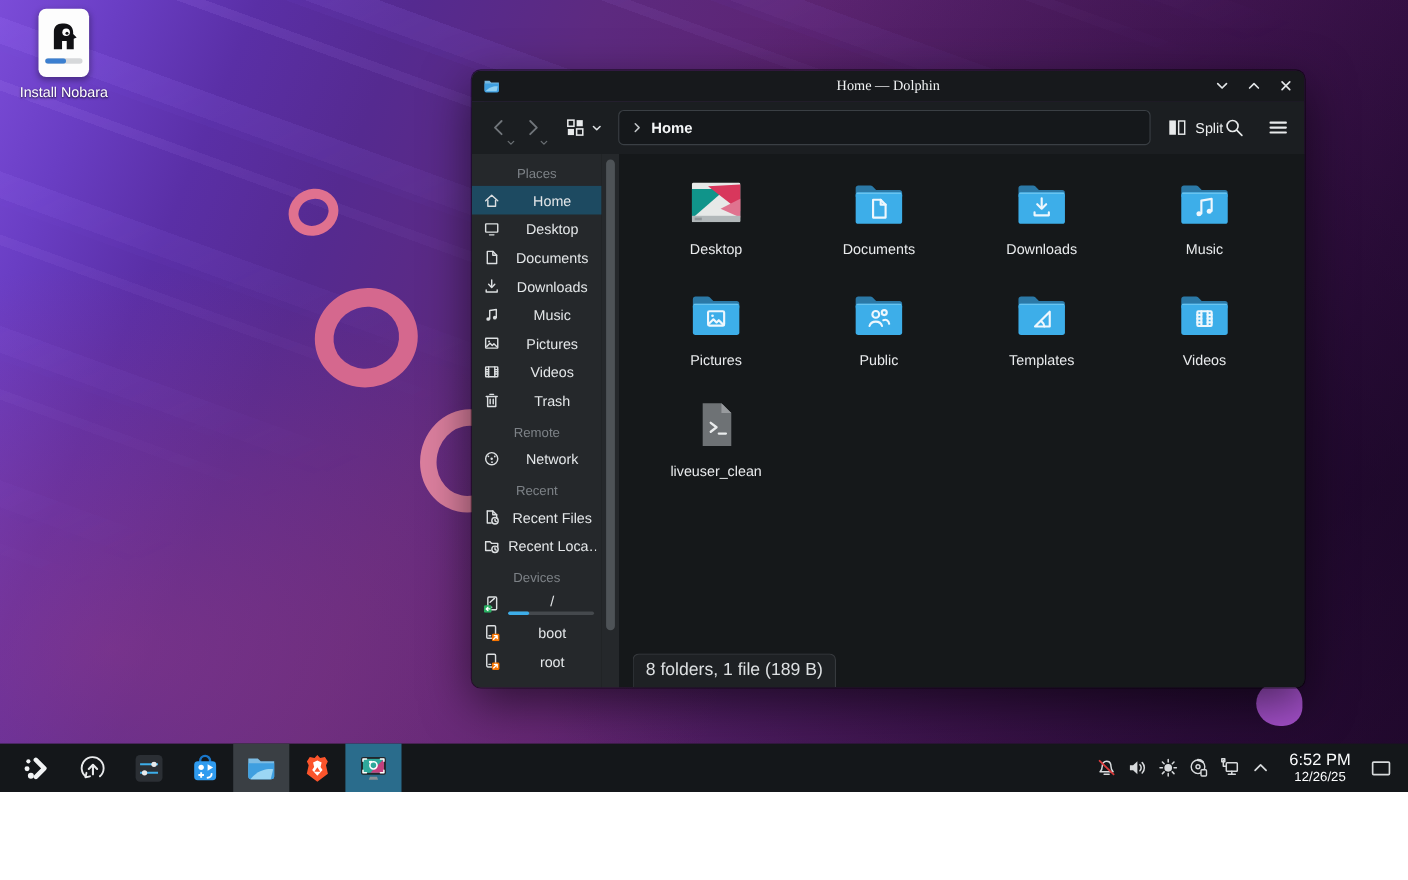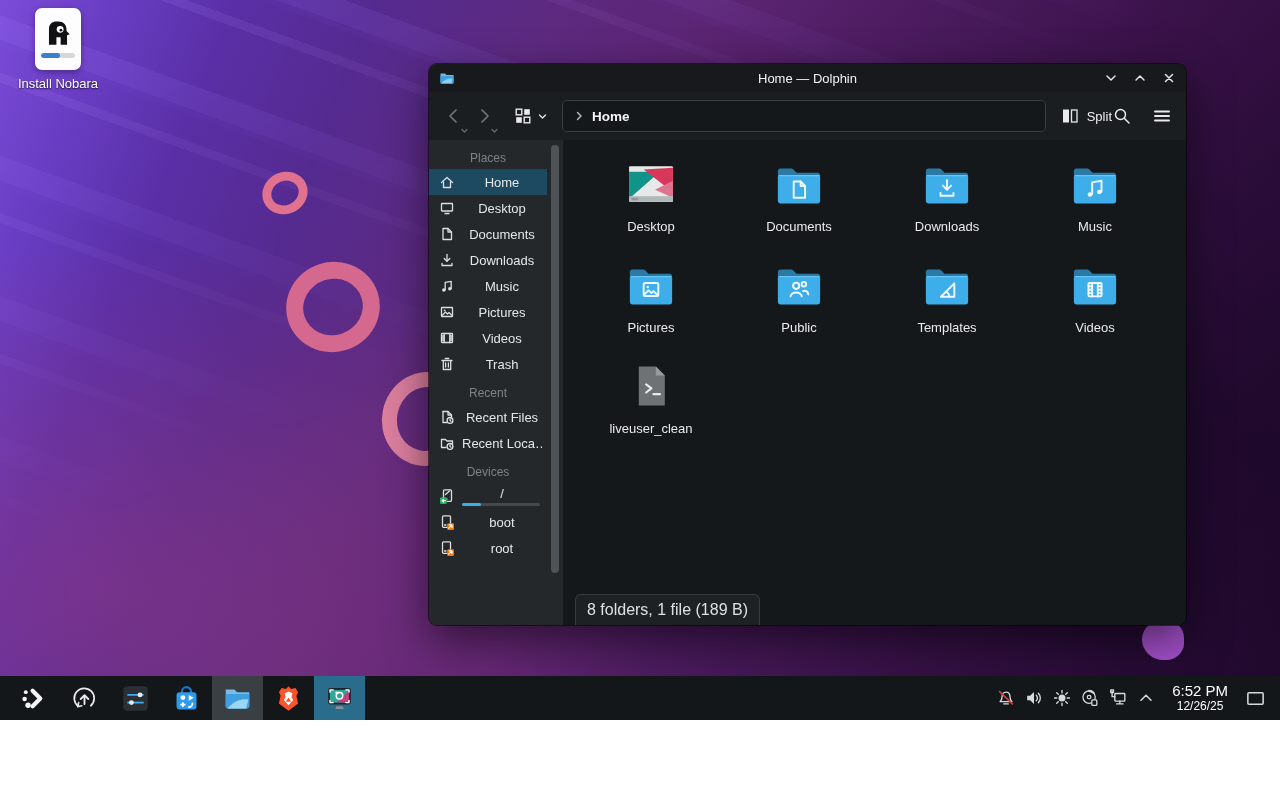--- a/index.html
+++ b/index.html
@@ -34,21 +34,21 @@
   .plate svg{width:34px;height:36px;}
   .prog{width:34px;height:5px;border-radius:2.5px;background:#d6d8da;margin-top:3px;overflow:hidden;}
   .prog > div{height:100%;width:55%;background:#3b7fd0;border-radius:2.5px;}
   .shortcut-label{margin-top:6px;font-size:13px;color:#ffffff;text-shadow:0 1px 2px rgba(0,0,0,.85);}
 
   
   .window{position:absolute;left:429px;top:64px;width:757px;height:561px;z-index:5;
     border-radius:8px;overflow:hidden;box-shadow:0 14px 44px rgba(0,0,0,.55),0 0 0 1px rgba(0,0,0,.55);
     display:flex;flex-direction:column;}
   .titlebar{height:28px;background:#17191c;display:flex;align-items:center;padding:0 10px;
-    position:relative;flex:0 0 auto;}
+    position:relative;flex:0 0 auto;font-family:Liberation Serif, serif;}
   .titlebar .appicon{width:16px;height:16px;display:flex;}
   .titlebar .title{position:absolute;left:0;right:0;text-align:center;font-size:13px;color:#f0f2f3;}
   .win-controls{margin-left:auto;display:flex;gap:15px;z-index:1;}
   .win-btn{width:14px;height:14px;display:flex;align-items:center;justify-content:center;}
   .toolbar{height:48px;background:#1b1e21;display:flex;align-items:center;
     padding:0 14px 0 12px;flex:0 0 auto;}
   .nav-btn{position:relative;width:26px;height:26px;display:flex;align-items:center;justify-content:center;margin-right:4px;}
   .nav-btn .caret{position:absolute;right:-2px;bottom:-1px;width:9px;height:9px;}
   .viewmode{display:flex;align-items:center;margin-left:12px;gap:4px;}
   .viewmode .vm{width:20px;height:20px;}
@@ -328,20 +328,41 @@
                   </svg>
                 </span>
                   <span class="sb-text">
                     <span class="sb-label">Trash</span>
 
                   </span>
                 </div>
             </div>
           </div>
           <div class="sb-section">
+            <div class="sb-header">Remote</div>
+            <div>
+
+            <div class="sb-item">
+                  <span class="sb-icon">
+                  <svg viewBox="0 0 16 16" stroke-linecap="round" stroke-linejoin="round" fill="none" stroke="#dcdfe1" stroke-width="1.3">
+                    <circle cx="8" cy="8" r="5.5"></circle>
+                    <circle cx="8" cy="8" r="1.1" fill="#dcdfe1" stroke="none"></circle>
+                    <circle cx="5" cy="5.8" r=".8" fill="#dcdfe1" stroke="none"></circle>
+                    <circle cx="10.8" cy="6" r=".8" fill="#dcdfe1" stroke="none"></circle>
+                    <circle cx="8.3" cy="11.2" r=".8" fill="#dcdfe1" stroke="none"></circle>
+                  </svg>
+                </span>
+                  <span class="sb-text">
+                    <span class="sb-label">Network</span>
+
+                  </span>
+                </div>
+            </div>
+          </div>
+          <div class="sb-section">
             <div class="sb-header">Recent</div>
             <div>
 
             <div class="sb-item">
                   <span class="sb-icon">
                   <svg viewBox="0 0 16 16" stroke-linecap="round" stroke-linejoin="round" fill="none" stroke="#dcdfe1" stroke-width="1.3">
                     <path d="M4 2.5h5l3.5 3.5v3.2"></path>
                     <path d="M9 2.5V6h3.5"></path>
                     <path d="M4 2.5v11h3.5"></path>
                     <circle cx="11" cy="11.4" r="2.9"></circle>

